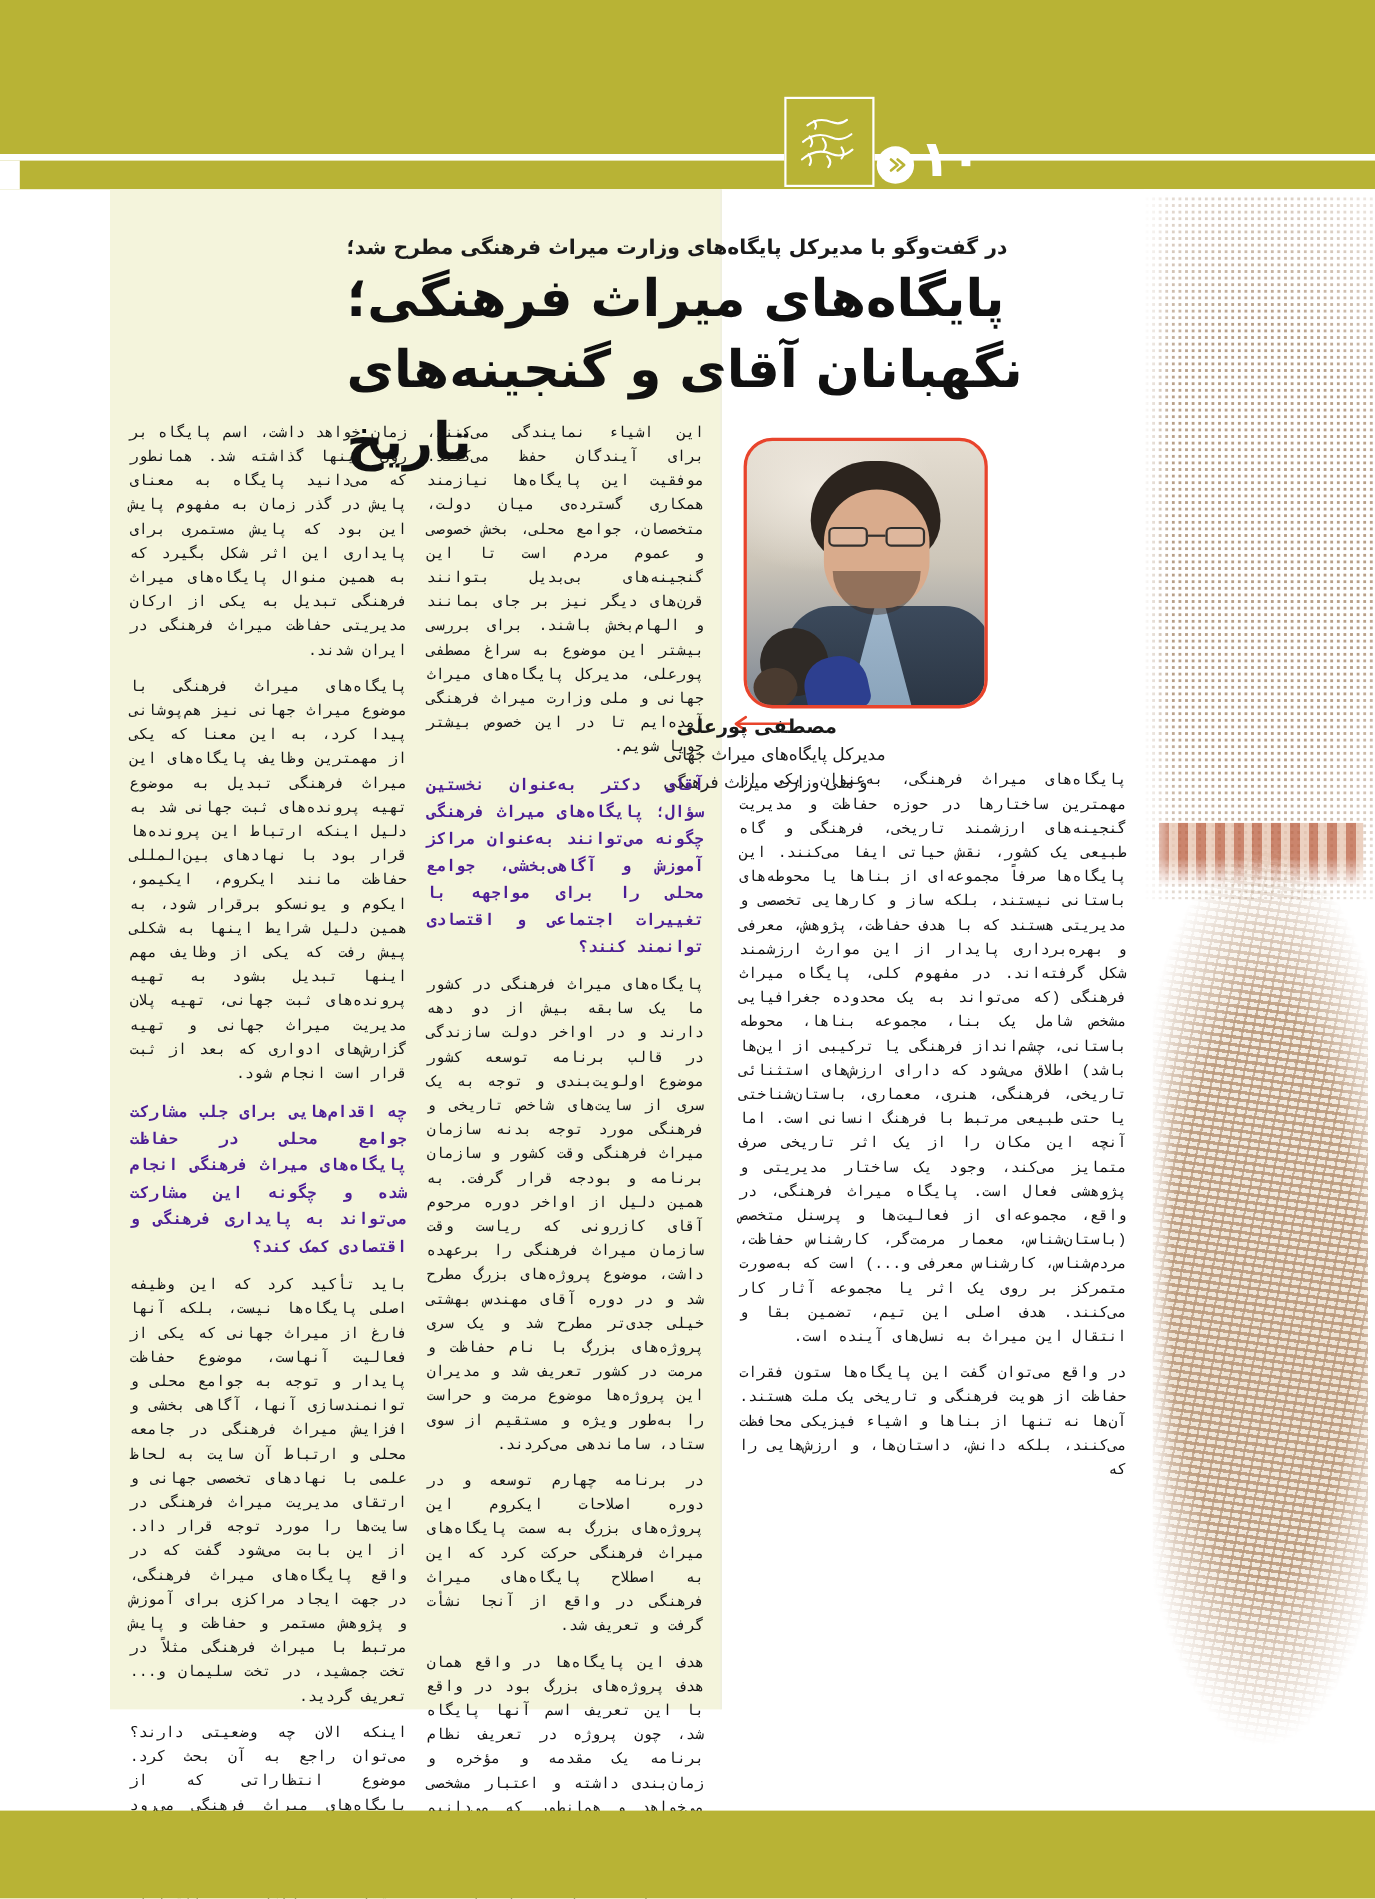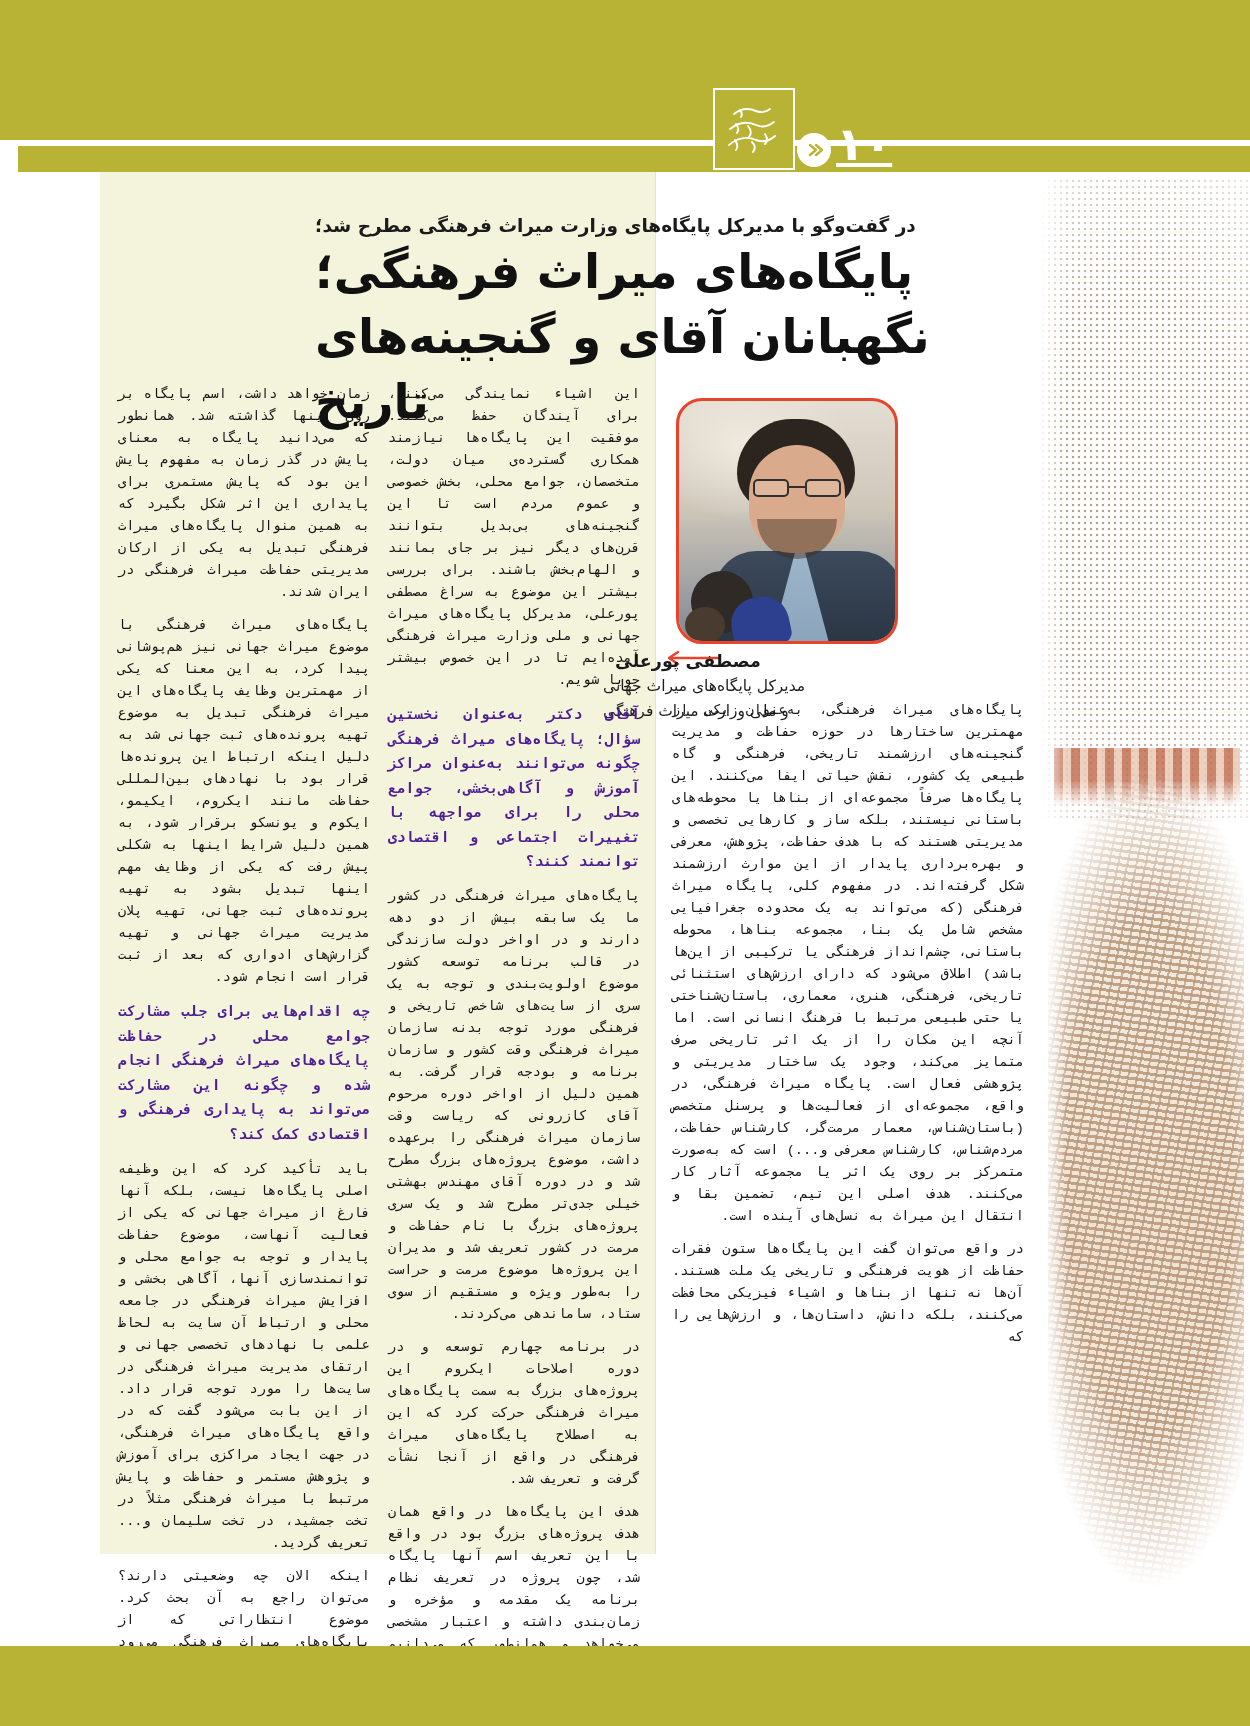--- a/index.html
+++ b/index.html
@@ -41,21 +41,20 @@
     position:absolute;left:797px;top:133px;width:34px;height:34px;border-radius:50%;
     background:#ffffff;display:flex;align-items:center;justify-content:center;
   }
   .chev svg{display:block}
 
   .folio{
     position:absolute;left:836px;top:121px;
     color:#ffffff;font-size:46px;font-weight:700;line-height:1;
     letter-spacing:2px;
     font-family:"DejaVu Sans","Liberation Sans",sans-serif;
-    text-decoration:underline;
   }
 
   
   .cream-panel{
     position:absolute;left:100px;top:172px;width:555px;height:1382px;
     background:#f4f4dc;
   }
   .white-panel{
     position:absolute;left:655px;top:172px;width:385px;height:1382px;
     background:#ffffff;

